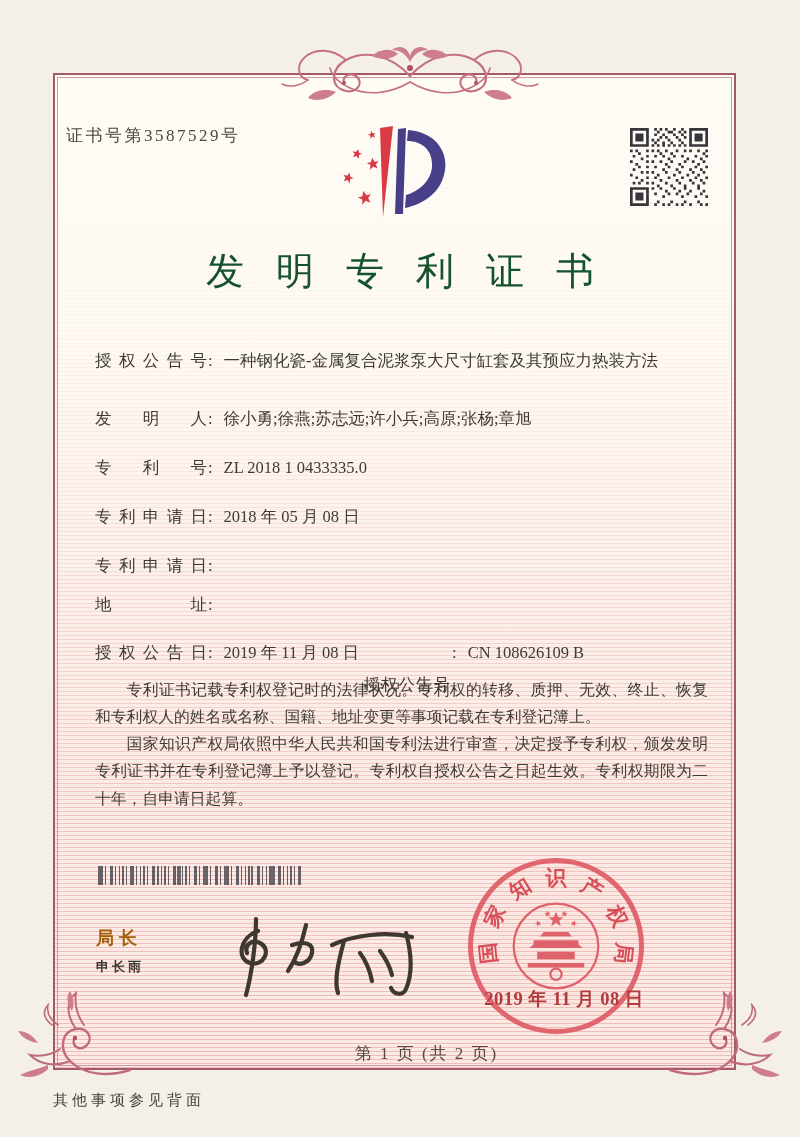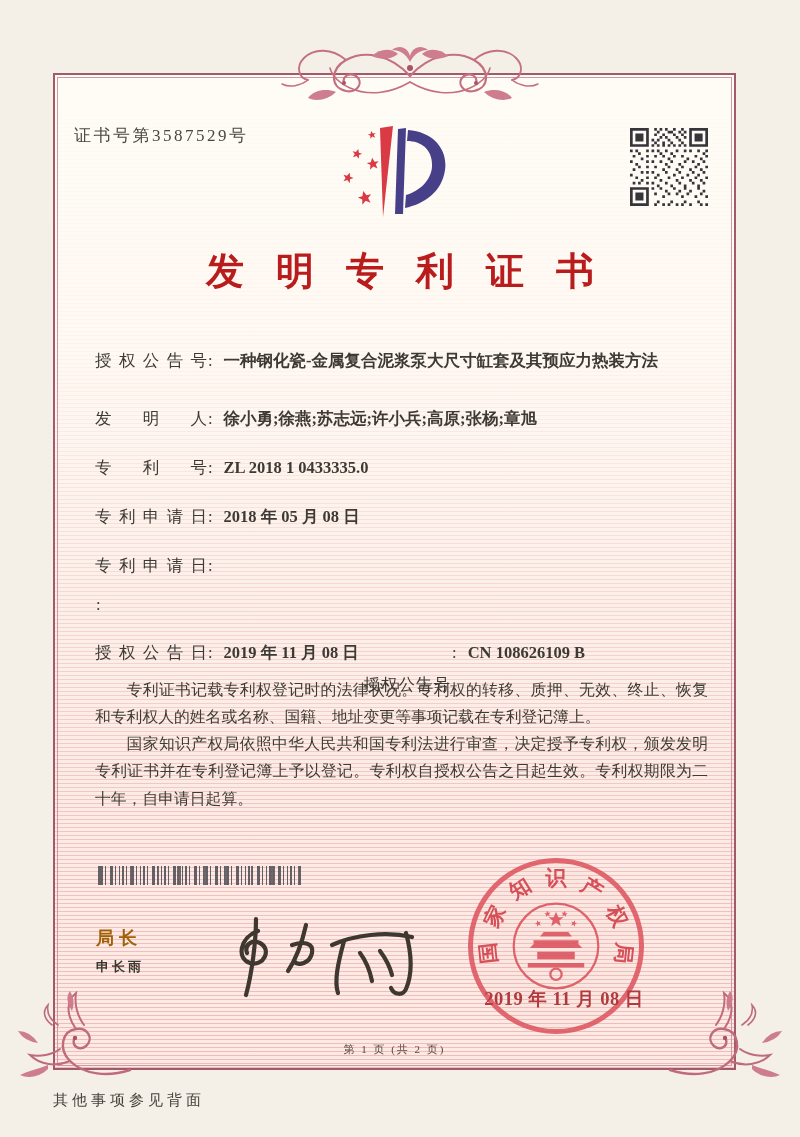--- a/index.html
+++ b/index.html
@@ -24,30 +24,30 @@
   }
   .frame::after{
     content:'';position:absolute;inset:2px;border:1px solid #cf9aa4;
   }
   
   .orn{position:absolute;}
   .orn-top{left:280px;top:38px;width:260px;height:70px;}
   .orn-bl{left:12px;top:991px;width:122px;height:90px;}
   .orn-br{left:666px;top:991px;width:122px;height:90px;transform:scaleX(-1);}
   
-  .cert-no{position:absolute;left:74px;top:124px;font-size:17px;letter-spacing:2.5px;color:#4a4742;}
+  .cert-no{position:absolute;left:66px;top:124px;font-size:17px;letter-spacing:2.5px;color:#4a4742;}
   .logo{position:absolute;left:336px;top:120px;width:110px;height:102px;}
   .qr{position:absolute;left:630px;top:128px;width:78px;height:78px;}
   .title{position:absolute;left:0;right:0;top:246px;text-align:center;}
-  .title span{font-size:38px;font-weight:700;color:#b91c1c;letter-spacing:32px;margin-right:-32px;}
+  .title span{font-size:38px;font-weight:400;color:#14532d;letter-spacing:32px;margin-right:-32px;}
   
   .field{position:absolute;left:95px;width:616px;display:flex;font-size:16.5px;line-height:1.55;color:#3d3a34;}
   .flabel{flex:none;display:inline-block;width:112px;text-align:justify;text-align-last:justify;}
   .colon{flex:none;margin:0 11px 0 1px;}
-  .fvalue{flex:0 1 auto;max-width:478px;font-weight:bold;}
+  .fvalue{flex:0 1 auto;max-width:478px;}
   .w-date{width:140px;flex:none;}
   .g2{width:auto;letter-spacing:1px;margin-top:32px;}
   
   .paras{position:absolute;left:95px;top:676px;width:613px;font-size:15.8px;line-height:1.72;text-align:justify;color:#3f3b34;}
   .paras p{margin:0;text-indent:2em;}
   
   .barcode{
     position:absolute;left:98px;top:866px;width:198px;height:19px;opacity:.82;
     border-left:3px solid #45454c;border-right:2px solid #45454c;
     background-image:
@@ -62,21 +62,21 @@
     border:5px solid rgba(219,76,87,.82);box-sizing:border-box;
     background:rgba(240,170,170,.05);
   }
   .seal-char{
     position:absolute;left:calc(50% - 12px);top:calc(50% - 12px);width:24px;height:24px;
     text-align:center;font-size:21px;font-weight:700;color:rgba(211,66,77,.92);
     transform:rotate(var(--a)) translateY(-70px);
   }
   .emblem{position:absolute;left:calc(50% - 47px);top:calc(50% - 50px);width:94px;height:100px;opacity:.9;}
   .seal-date{position:absolute;left:482px;top:986px;width:164px;text-align:center;font-size:18.5px;font-weight:700;color:#b13a3e;letter-spacing:.5px;}
-  .page-num{position:absolute;left:53px;top:1042px;width:683px;text-align:center;font-size:11px;letter-spacing:2px;color:#55493f;}
+  .page-num{position:absolute;left:53px;top:1042px;width:683px;text-align:center;font-size:17px;letter-spacing:2px;color:#55493f;padding-left:32px;}
   .footer-note{position:absolute;left:53px;top:1091px;width:622px;font-size:15px;letter-spacing:4px;color:#46413a;}
   svg{display:block;}
 </style>
 </head>
 <body>
 
 <div class="frame"></div>
 
 <svg class="orn orn-top" viewBox="0 0 260 70">
   <g id="oth" fill="none" stroke="#c4707f" stroke-width="2.2" stroke-linecap="round">
@@ -165,20 +165,21 @@
 <div class="field" style="top:504px">
   <span class="flabel">专利申请日</span>
     <span class="colon">:</span>
   <span class="fvalue">2018 年 05 月 08 日</span>
 </div>
 <div class="field" style="top:553px">
   <span class="flabel">专利申请日</span>
     <span class="colon">:</span>
 </div>
 <div class="field" style="top:592px">
+  <span class="flabel">地址</span>
     <span class="colon">:</span>
 </div>
 <div class="field" style="top:640px">
   <span class="flabel">授权公告日</span>
     <span class="colon">:</span>
   <span class="fvalue w-date">2019 年 11 月 08 日</span>
   <span class="flabel g2">授权公告号</span>
     <span class="colon">:</span>
   <span class="fvalue">CN 108626109 B</span>
 </div>

